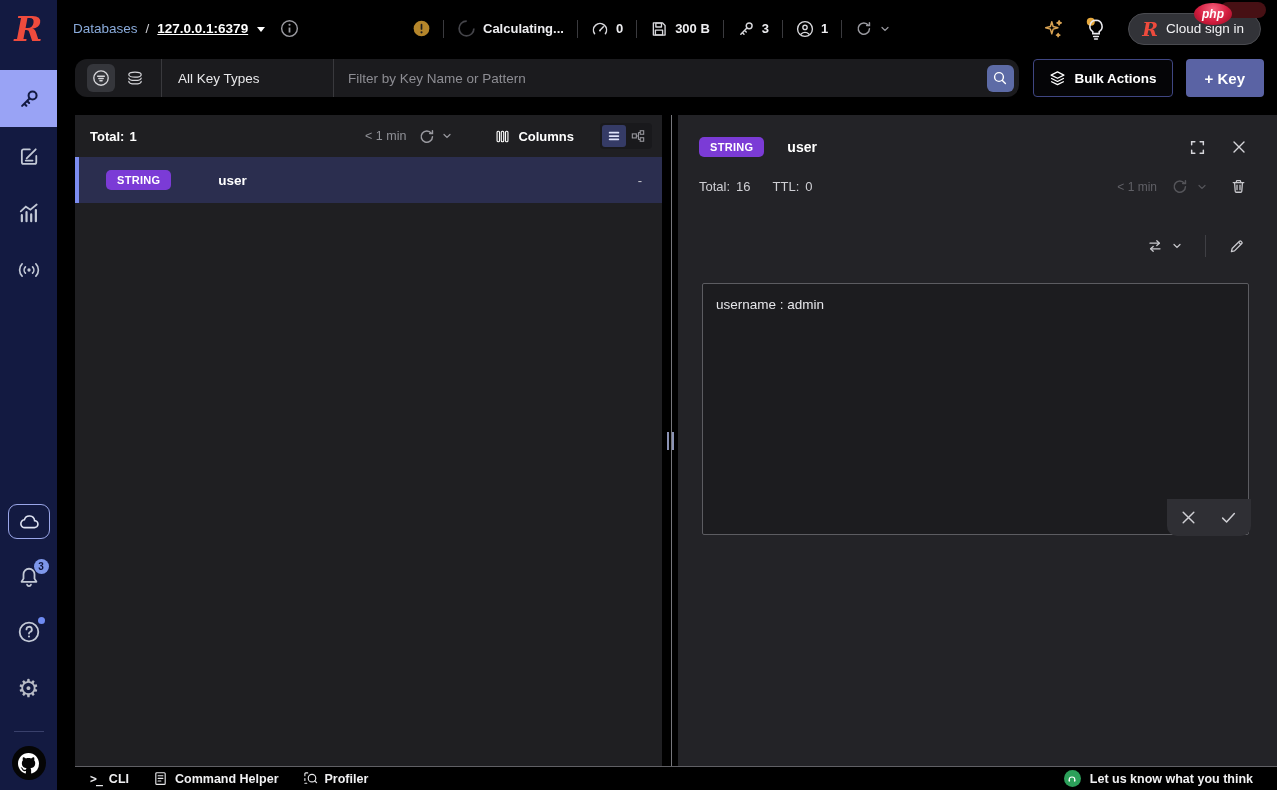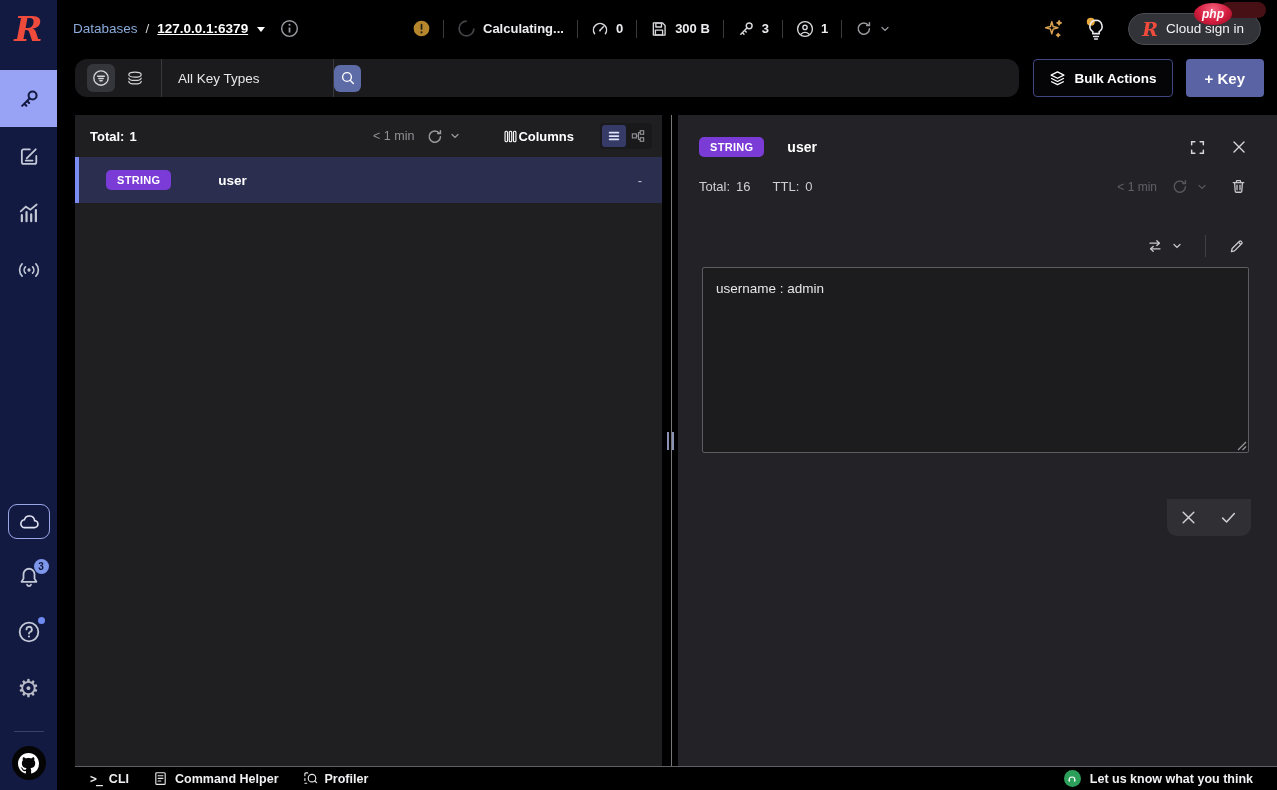--- a/index.html
+++ b/index.html
@@ -52,21 +52,21 @@
   .bulk-btn{margin-left:14px;display:flex;align-items:center;gap:9px;border:1px solid #3f4682;border-radius:4px;padding:0 15px;background:#050507;color:#fff;font-size:13.5px;font-weight:bold;cursor:pointer;}
   .addkey-btn{margin-left:13px;display:flex;align-items:center;border:none;border-radius:4px;padding:0 19px;background:#5a63a4;color:#fff;font-size:15px;font-weight:bold;cursor:pointer;font-family:"Liberation Sans",sans-serif;}
 
   
   .left-panel{left:75px;top:115px;width:587px;height:651px;background:#1f1f22;z-index:2;}
   .list-header{height:42px;display:flex;align-items:center;padding:0 10px 0 15px;font-size:13px;}
   .total{font-weight:bold;color:#fff;display:flex;gap:5px;}
   .lh-right{margin-left:auto;display:flex;align-items:center;}
   .muted{color:#8f9096;font-size:12.5px;}
   .icbtn{color:#9a9aa0;display:flex;align-items:center;justify-content:center;cursor:pointer;}
-  .cols-label{color:#fff;font-weight:bold;}
+  .cols-label{color:#fff;font-weight:bold;margin-left:8px;}
   .view-toggle{display:flex;background:#19191c;border-radius:4px;padding:2px;margin-left:26px;}
   .vt-btn{width:24px;height:22px;border-radius:3px;display:flex;align-items:center;justify-content:center;cursor:pointer;color:#9b9ba1;}
   .vt-btn.sel{background:#353b66;color:#dfe3fa;}
   .key-row{height:46px;background:#2b2e4f;border-left:4px solid #7b8cf0;display:flex;align-items:center;padding:0 20px 0 27px;cursor:pointer;}
   .type-badge{background:#7b3bd6;color:#fff;font-size:11px;font-weight:bold;letter-spacing:.3px;border-radius:5px;padding:4px 11px;}
   .row-key{color:#fff;font-weight:bold;font-size:13.5px;margin-left:47px;}
   .row-ttl{margin-left:auto;color:#c9c9ce;font-size:13px;}
 
   
   .gutter{left:662px;top:115px;width:16px;height:651px;background:#000;display:flex;align-items:center;justify-content:center;cursor:col-resize;}
@@ -78,21 +78,21 @@
   .right-panel{left:678px;top:115px;right:0;height:651px;background:#232327;}
   .rp-head{display:flex;align-items:center;padding:22px 30px 0 21px;}
   .rp-keyname{color:#fff;font-weight:bold;font-size:14px;margin-left:23px;}
   .rp-head-right{margin-left:auto;display:flex;align-items:center;gap:25px;color:#d5d5da;}
   .rp-meta{display:flex;align-items:center;padding:21px 30px 0 21px;font-size:13px;color:#cfcfd4;}
   .meta-item{display:flex;gap:6px;margin-right:22px;}
   .rp-meta-right{margin-left:auto;display:flex;align-items:center;}
   .dim{color:#606066;}
   .rp-toolbar{display:flex;align-items:center;justify-content:flex-end;padding:40px 32px 0 0;color:#c9c9ce;}
   .tb-divider{width:1px;height:22px;background:#3f3f44;margin:0 22px;}
-  .value-wrap{position:absolute;left:16px;right:28px;top:152px;height:186px;padding-left:8px;}
+  .value-wrap{position:absolute;left:16px;right:28px;top:168px;height:252px;padding-left:8px;}
   .value-area{width:100%;height:100%;box-sizing:border-box;background:#1c1c1f;border:1px solid #5c5c61;border-radius:2px;color:#e6e6ea;font-size:13.5px;font-family:"Liberation Sans",sans-serif;padding:11px 13px;resize:none;outline:none;line-height:1.45;}
   .resize-grip{position:absolute;right:2px;bottom:2px;color:#97979c;}
   .confirm-box{position:absolute;right:26px;top:384px;width:84px;height:37px;background:#2f2f34;border-radius:0 0 10px 10px;display:flex;align-items:center;justify-content:center;gap:22px;color:#d0d0d5;}
   .confirm-box .icbtn{color:#d0d0d5;}
 
   
   .bottombar{left:75px;top:766px;right:0;height:23px;background:#000;border-top:1px solid #606065;display:flex;align-items:center;font-size:12.5px;font-weight:bold;color:#f0f0f2;}
   .bb-item{display:flex;align-items:center;gap:7px;margin-left:24px;cursor:pointer;}
   .bb-item:first-child{margin-left:15px;}
   .cli-glyph{font-family:"DejaVu Sans Mono",monospace;font-size:11.5px;letter-spacing:-1px;color:#e8e8ea;font-weight:bold;}
@@ -311,20 +311,21 @@
       <span class="ftr-iconbtn">
         <svg width="18" height="18" viewBox="0 0 16 16" fill="none" stroke="currentColor" stroke-width="1.1" stroke-linecap="round">
           <ellipse cx="8" cy="5" rx="5.5" ry="2.2"></ellipse>
             <path d="M2.5 8 c0 1.2 2.5 2.2 5.5 2.2 s5.5 -1 5.5 -2.2 M2.5 11 c0 1.2 2.5 2.2 5.5 2.2 s5.5 -1 5.5 -2.2"></path>
         </svg>
       </span>
     </div>
     <div class="keytype">
       <span>All Key Types</span>
     </div>
+    <input class="filter-input" type="text" placeholder="Filter by Key Name or Pattern" style="">
     <span class="search-btn">
       <span>
         <svg width="16" height="16" viewBox="0 0 16 16" fill="none" stroke="currentColor" stroke-width="1.4" stroke-linecap="round">
           <circle cx="7" cy="7" r="4.4"></circle>
             <path d="M10.4 10.4 L13.4 13.4"></path>
         </svg>
       </span>
     </span>
   </div>
   <button class="bulk-btn">

